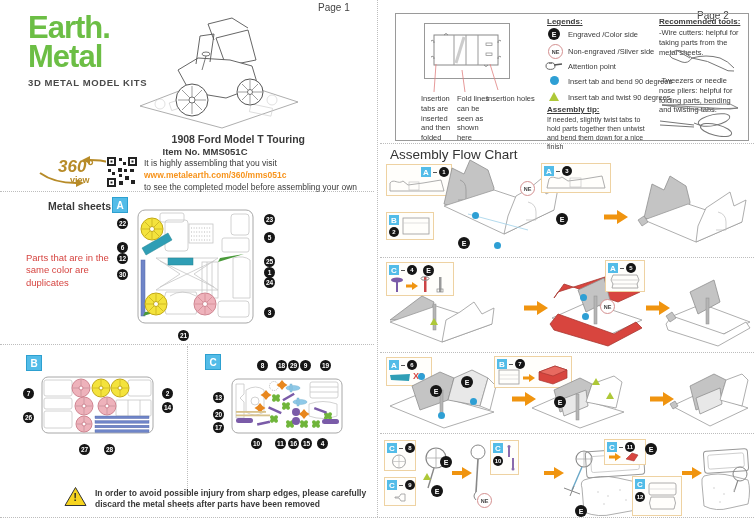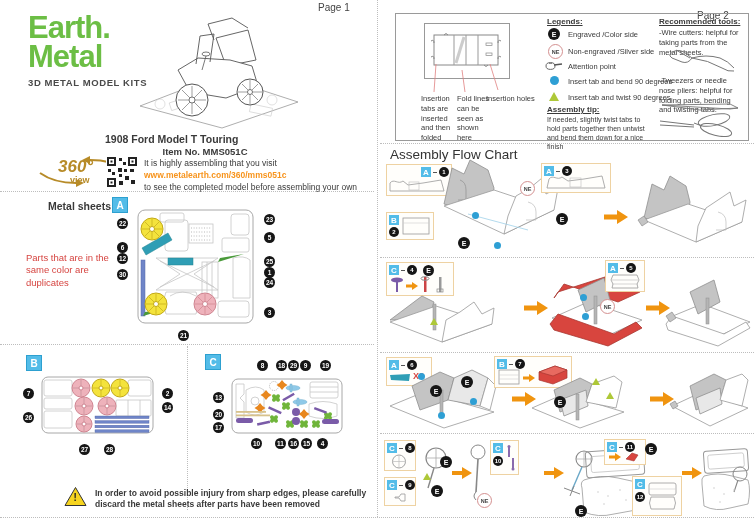--- a/index.html
+++ b/index.html
@@ -87,21 +87,21 @@
     <circle cx="120" cy="84" r="13" fill="#fff" stroke="#555" stroke-width="1"></circle>
     <g stroke="#777" stroke-width="0.7">
       <line x1="120" y1="72" x2="120" y2="96"></line>
         <line x1="108" y1="84" x2="132" y2="84"></line>
       <line x1="112" y1="76" x2="128" y2="92"></line>
         <line x1="128" y1="76" x2="112" y2="92"></line>
     </g>
     <circle cx="120" cy="84" r="2.5" fill="#fff" stroke="#555" stroke-width="0.8"></circle>
   </svg>
 
-  <div class="abs" style="left:105px;top:133px;width:200px;text-align:left;font-weight:bold;font-size:10.5px">1908 Ford Model T Touring</div>
+  <div class="abs" style="left:105px;top:133px;width:200px;text-align:right;font-weight:bold;font-size:10.5px">1908 Ford Model T Touring</div>
   <div class="abs" style="left:105px;top:146px;width:200px;text-align:center;font-weight:bold;font-size:9.5px">Item No. MMS051C</div>
 
   <div class="abs" style="left:36px;top:153px;width:92px;height:38px">
     <svg class="abs" style="left:0;top:0" width="92" height="38" viewBox="0 0 92 38">
       <path d="M4 20 Q18 30 40 30" fill="none" stroke="#b78b28" stroke-width="2"></path>
       <path d="M88 16 Q76 7 54 7" fill="none" stroke="#b78b28" stroke-width="2"></path>
       <polygon points="40,26 48,30 40,34" fill="#b78b28"></polygon>
       <polygon points="54,3 46,7 54,11" fill="#b78b28"></polygon>
     </svg>
     <div class="gold abs" style="left:22px;top:4px;font-size:17px;font-style:italic">360°</div>

